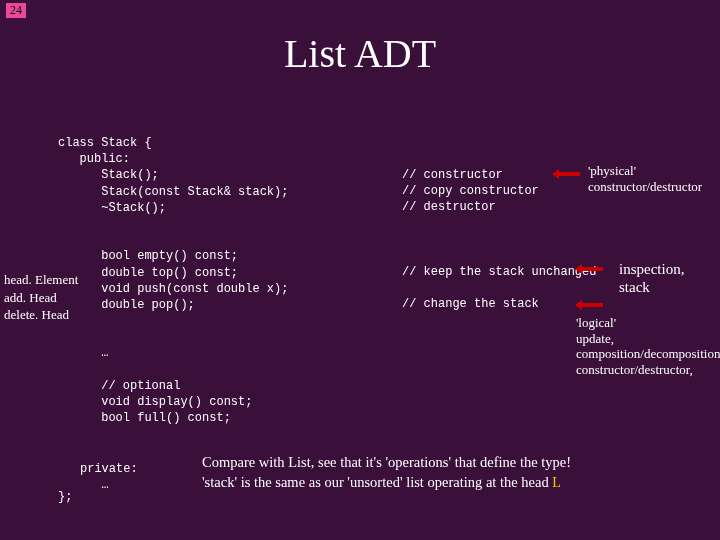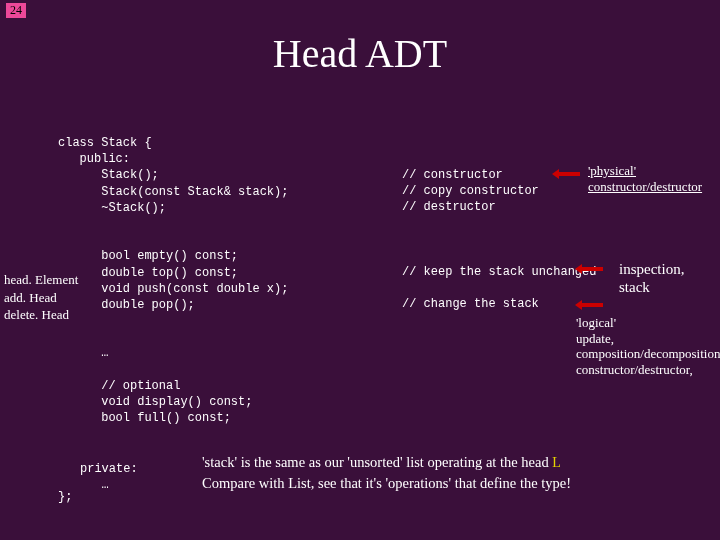--- a/index.html
+++ b/index.html
@@ -50,21 +50,20 @@
     font-size: 12px;
     color: #fff;
     line-height: 1.35;
     white-space: pre;
   }
   .annot-physical {
     position: absolute;
     top: 163px; left: 588px;
     font-size: 13px;
     color: #fff;
-    text-decoration: underline;
   }
   .arrow-red {
     position: absolute;
     width: 22px; height: 4px;
     background: #c00;
   }
   .arrow-red::before {
     content: "";
     position: absolute;
     left: -6px; top: -3px;
@@ -121,21 +120,21 @@
     color: #e6d400;
     font-family: Wingdings, "Segoe UI Emoji";
     font-size: 14px;
   }
 </style>
 </head>
 <body>
 
 <div class="slide-number">24</div>
 
-<h1 class="title">Head ADT</h1>
+<h1 class="title">List ADT</h1>
 
 <div class="code-area">class Stack {
    public:
       Stack();
       Stack(const Stack&amp; stack);
       ~Stack();
  
  
       bool empty() const;
       double top() const;
@@ -183,17 +182,17 @@
   <div>delete. Head</div>
 </div>
 
 <div class="private-block">
 <span>private:</span>
 <span>   …</span>
 </div>
 <div class="closebrace">};</div>
 
 <div class="compare">
+  <div>Compare with List, see that it's 'operations' that define the type!</div>
   <div>
     <span>'stack' is the same as our 'unsorted' list operating at the head </span><span class="yellow-mark">L</span>
   </div>
-  <div>Compare with List, see that it's 'operations' that define the type!</div>
 </div>
 
 </body></html>

